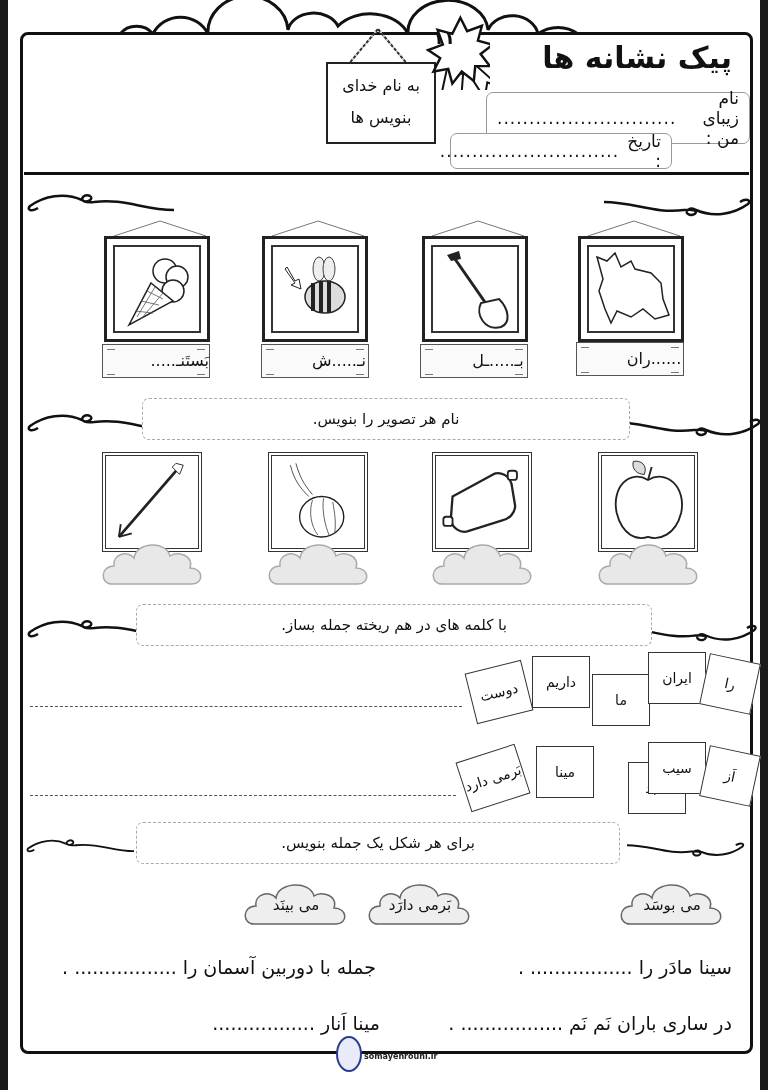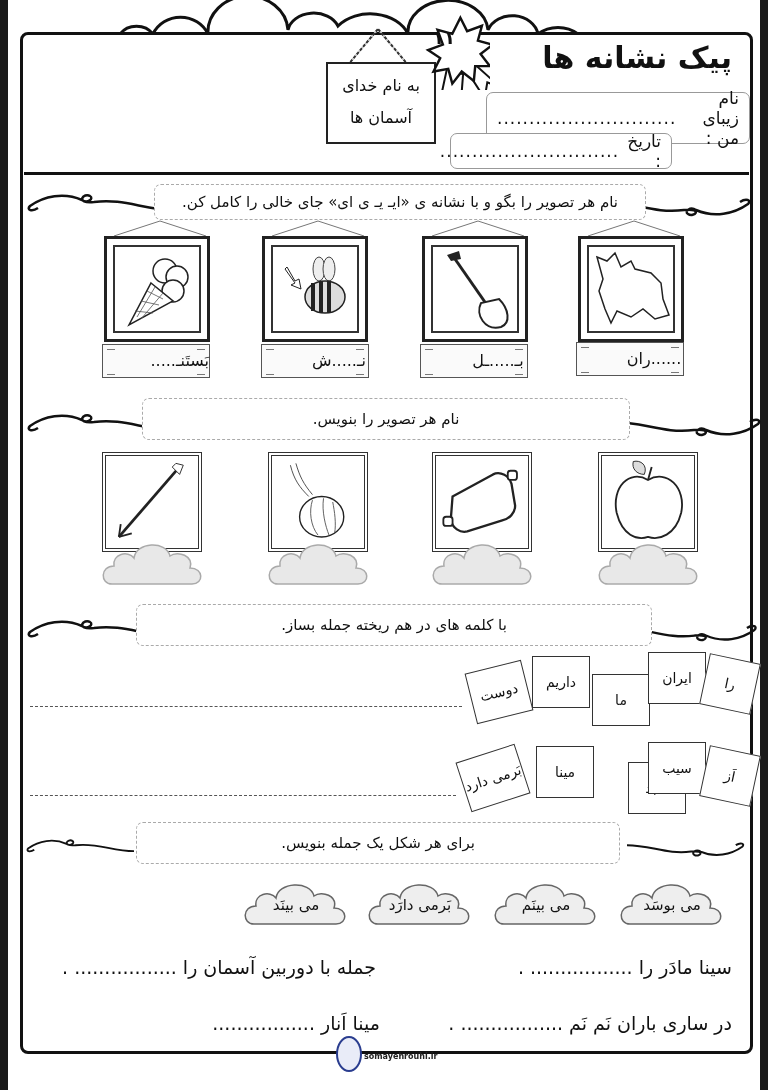--- a/index.html
+++ b/index.html
@@ -64,37 +64,36 @@
   </div>
   <div class="field-box" style="left:442px;top:133px;width:222px;height:36px;">
     <span>تاریخ :</span>
     <span class="dots">............................</span>
   </div>
 
   <div class="rope" style="left:370px;top:28px;width:48px;transform:rotate(130deg);"></div>
   <div class="rope" style="left:370px;top:28px;width:48px;transform:rotate(50deg);"></div>
   <div class="sign">
     <div>به نام خدای</div>
-    <div>آسمان ها</div>
+    <div>بنویس ها</div>
   </div>
 
   <svg class="badge" viewBox="0 0 52 52" style="width:70px;height:80px;left:412px;top:10px;">
     <polygon points="20,40 14,68 24,60 30,70 32,44" fill="#fff" stroke="#111" stroke-width="1.5"></polygon>
     <polygon points="34,40 48,62 50,50 60,54 40,36" fill="#fff" stroke="#111" stroke-width="1.5"></polygon>
     <polygon points="30,2 35,12 46,8 43,19 54,22 45,29 52,38 41,38 40,49 31,42 24,51 21,40 10,42 15,32 6,26 17,22 13,11 24,14" fill="#fff" stroke="#111" stroke-width="1.8"></polygon>
   </svg>
   <div class="badge-num" style="left:425px;top:27px;">۱۱</div>
 
   <svg class="flourish" style="left:16px;top:188px;width:150px;height:30px;" viewBox="0 0 150 30">
     <path d="M150 22 C120 22 100 10 70 14 C50 16 60 4 66 8 C70 10 64 16 58 12 C40 4 20 8 6 18 C2 22 8 24 14 20" fill="none" stroke="#111" stroke-width="2.5"></path>
   </svg>
   <svg class="flourish" style="left:596px;top:188px;width:150px;height:30px;" viewBox="0 0 150 30">
     <path d="M0 14 C30 14 50 26 80 22 C100 20 90 30 84 26 C80 24 86 18 92 22 C110 30 130 26 144 16 C148 12 142 10 136 14" fill="none" stroke="#111" stroke-width="2.5"></path>
   </svg>
-  <div class="instr" style="left:146px;top:184px;width:492px;height:36px;">نام هر تصویر را بگو و با نشانه ی «ایـ یـ ی ای» جای خالی را کامل کن.</div>
 
   <svg class="abs" style="left:90px;top:218px;width:620px;height:20px;" viewBox="0 0 620 20">
     <path d="M16 18 L62 3 L108 18 M174 18 L220 3 L266 18 M334 18 L380 3 L426 18 M490 18 L536 3 L582 18" fill="none" stroke="#777" stroke-width="1"></path>
   </svg>
 
   <div class="pic-frame" style="left:96px;top:236px;">
     <svg viewBox="0 0 100 100" style="width:100%;height:100%;">
       <circle cx="58" cy="32" r="12" fill="#fff" stroke="#222" stroke-width="1.5"></circle>
       <circle cx="70" cy="38" r="11" fill="#fff" stroke="#222" stroke-width="1.5"></circle>
       <circle cx="66" cy="52" r="11" fill="#fff" stroke="#222" stroke-width="1.5"></circle>
@@ -215,26 +214,20 @@
         <path d="M12 50 C0 50 0 32 14 32 C12 20 28 16 34 24 C36 8 68 6 72 22 C80 16 96 22 92 34 C106 34 106 50 94 50 Z" fill="#eee" stroke="#666" stroke-width="1.5"></path>
       </svg>
     <div class="cloud-text" style="top:22px;">بَرمی دارَد</div>
   </div>
   <div class="abs" style="left:234px;top:874px;width:108px;height:56px;">
     <svg viewBox="0 0 108 56" style="position:absolute;left:0;top:0;width:100%;height:100%;">
         <path d="M12 50 C0 50 0 32 14 32 C12 20 28 16 34 24 C36 8 68 6 72 22 C80 16 96 22 92 34 C106 34 106 50 94 50 Z" fill="#eee" stroke="#666" stroke-width="1.5"></path>
       </svg>
     <div class="cloud-text" style="top:22px;">می بینَد</div>
   </div>
-  <div class="abs" style="left:484px;top:874px;width:108px;height:56px;">
-    <svg viewBox="0 0 108 56" style="position:absolute;left:0;top:0;width:100%;height:100%;">
-        <path d="M12 50 C0 50 0 32 14 32 C12 20 28 16 34 24 C36 8 68 6 72 22 C80 16 96 22 92 34 C106 34 106 50 94 50 Z" fill="#eee" stroke="#666" stroke-width="1.5"></path>
-      </svg>
-    <div class="cloud-text" style="top:22px;">می بینَم</div>
-  </div>
   <div class="abs" style="left:610px;top:874px;width:108px;height:56px;">
     <svg viewBox="0 0 108 56" style="position:absolute;left:0;top:0;width:100%;height:100%;">
         <path d="M12 50 C0 50 0 32 14 32 C12 20 28 16 34 24 C36 8 68 6 72 22 C80 16 96 22 92 34 C106 34 106 50 94 50 Z" fill="#eee" stroke="#666" stroke-width="1.5"></path>
       </svg>
     <div class="cloud-text" style="top:22px;">می بوسَد</div>
   </div>
 
   <div class="sentence" style="right:28px;top:956px;">سینا مادَر را ................. .</div>
   <div class="sentence" style="right:384px;top:956px;">جمله با دوربین آسمان را ................. .</div>
   <div class="sentence" style="right:28px;top:1012px;">در ساری باران نَم نَم ................. .</div>

